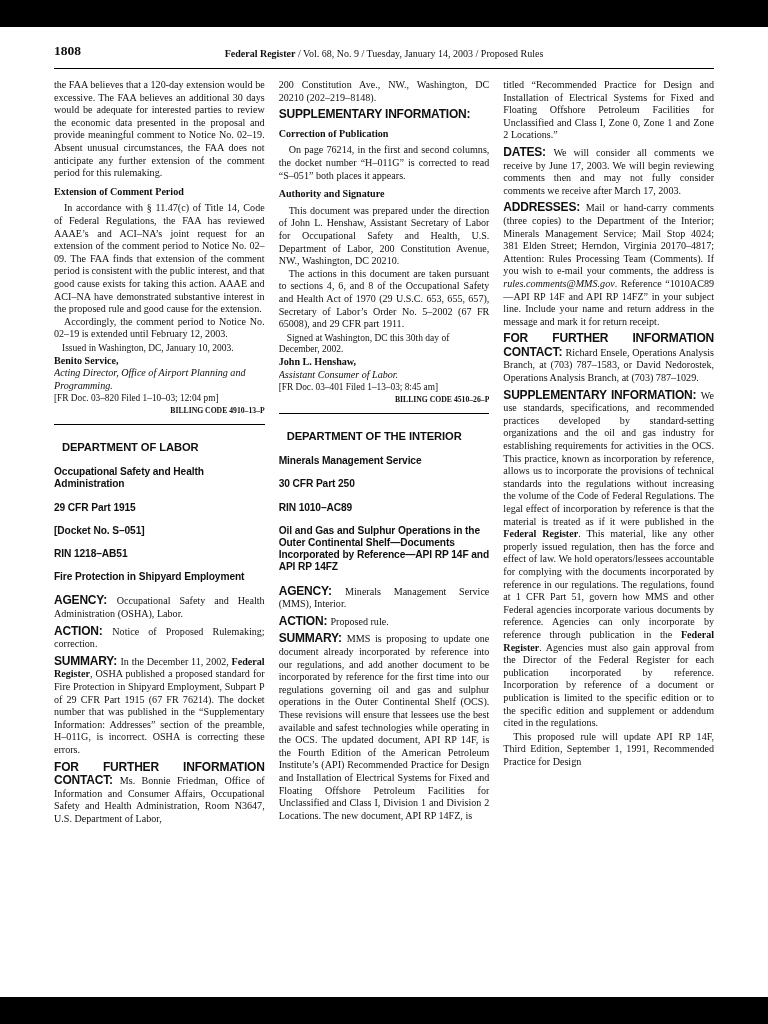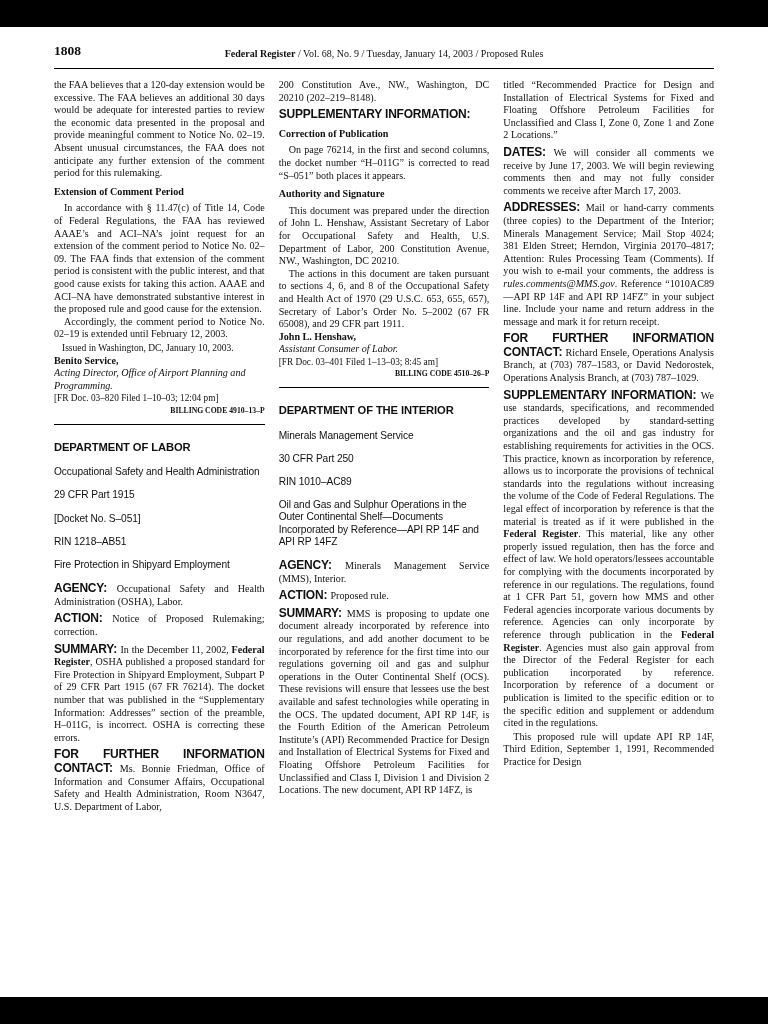--- a/index.html
+++ b/index.html
@@ -44,25 +44,25 @@
   .column { flex:1 1 0; min-width:0; overflow:hidden; }
 
   .blk { font-size:10.1px; line-height:12.6px; text-align:justify; }
   .blk-para { text-indent:10px; }
   .blk-flush {}
   .blk-labelp { margin:4px 0 1px 0; }
   .blk-head { font-weight:bold; text-align:left; margin:6px 0 4px 0; }
   .blk-dept {
     font-family:"Liberation Sans", sans-serif;
     font-weight:bold; font-size:11.2px; line-height:13.2px;
-    text-align:left; margin:0 0 12px 0; letter-spacing:-0.1px;
+    text-align:left; margin:0 0 12px 8px; letter-spacing:-0.1px;
   }
   .blk-subhead {
     font-family:"Liberation Sans", sans-serif;
-    font-weight:normal; font-size:10.2px; line-height:12.2px;
+    font-weight:bold; font-size:10.2px; line-height:12.2px;
     text-align:left; margin:0 0 11px 0; letter-spacing:-0.1px;
   }
   .blk-issued { font-size:9.5px; line-height:11.8px; text-indent:8px; text-align:left; margin-top:2px; }
   .blk-signame { font-weight:bold; text-align:left; }
   .blk-sigtitle { font-style:italic; text-align:left; }
   .blk-docline { font-size:9.3px; line-height:11.6px; text-align:left; margin-top:1px; }
   .blk-billing {
     font-family:Liberation Serif, serif;
     font-weight:bold; font-size:7.7px; line-height:10px;
     text-align:right; margin:1px 0 6px 0;
@@ -110,20 +110,21 @@
         <div class="blk blk-labelp"><span class="label">FOR FURTHER INFORMATION CONTACT: </span><span class="">Ms. Bonnie Friedman, Office of Information and Consumer Affairs, Occupational Safety and Health Administration, Room N3647, U.S. Department of Labor,</span></div>
       </div>
     <div class="column">
         <div class="blk blk-flush"><span class="">200 Constitution Ave., NW., Washington, DC 20210 (202–219–8148).</span></div>
         <div class="blk blk-labelp"><span class="label">SUPPLEMENTARY INFORMATION:</span></div>
         <div class="blk blk-head"><span class="">Correction of Publication</span></div>
         <div class="blk blk-para"><span class="">On page 76214, in the first and second columns, the docket number “H–011G” is corrected to read “S–051” both places it appears.</span></div>
         <div class="blk blk-head"><span class="">Authority and Signature</span></div>
         <div class="blk blk-para"><span class="">This document was prepared under the direction of John L. Henshaw, Assistant Secretary of Labor for Occupational Safety and Health, U.S. Department of Labor, 200 Constitution Avenue, NW., Washington, DC 20210.</span></div>
         <div class="blk blk-para"><span class="">The actions in this document are taken pursuant to sections 4, 6, and 8 of the Occupational Safety and Health Act of 1970 (29 U.S.C. 653, 655, 657), Secretary of Labor’s Order No. 5–2002 (67 FR 65008), and 29 CFR part 1911.</span></div>
+        <div class="blk blk-issued"><span class="">Signed at Washington, DC this 30th day of December, 2002.</span></div>
         <div class="blk blk-signame"><span class="">John L. Henshaw,</span></div>
         <div class="blk blk-sigtitle"><span class="">Assistant Consumer of Labor.</span></div>
         <div class="blk blk-docline"><span class="">[FR Doc. 03–401 Filed 1–13–03; 8:45 am]</span></div>
         <div class="blk blk-billing"><span class="">BILLING CODE 4510–26–P</span></div>
         <div class="blk blk-divider"></div>
         <div class="blk blk-dept"><span class="">DEPARTMENT OF THE INTERIOR</span></div>
         <div class="blk blk-subhead"><span class="">Minerals Management Service</span></div>
         <div class="blk blk-subhead"><span class="">30 CFR Part 250</span></div>
         <div class="blk blk-subhead"><span class="">RIN 1010–AC89</span></div>
         <div class="blk blk-subhead"><span class="">Oil and Gas and Sulphur Operations in the Outer Continental Shelf—Documents Incorporated by Reference—API RP 14F and API RP 14FZ</span></div>

